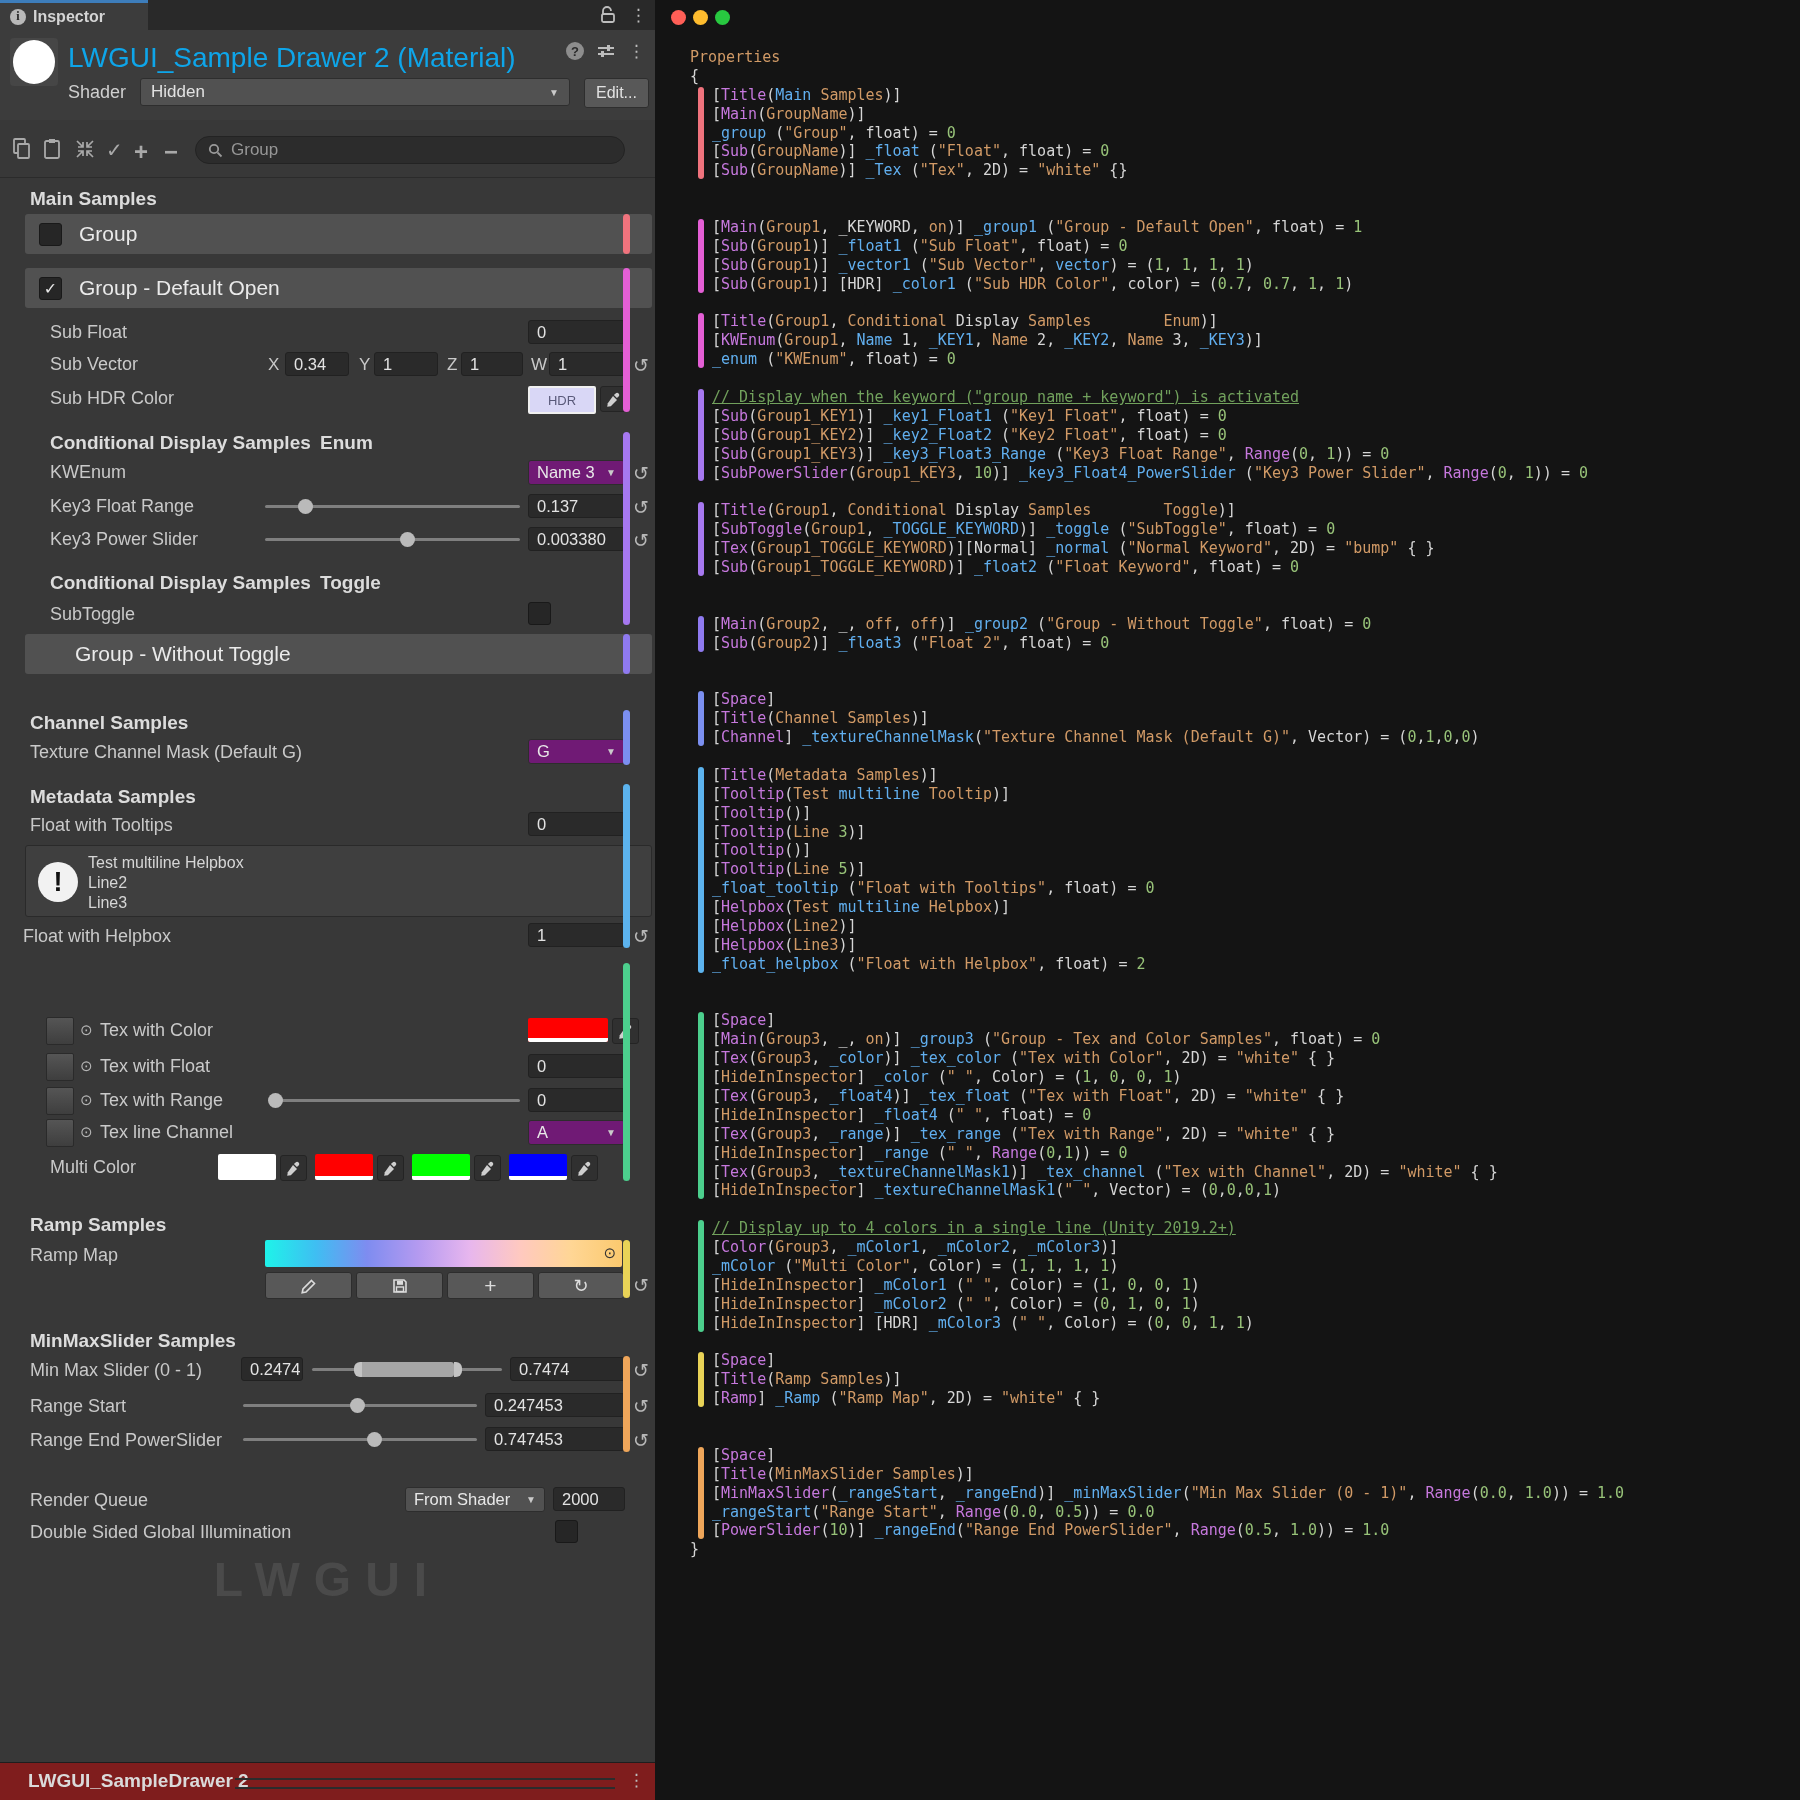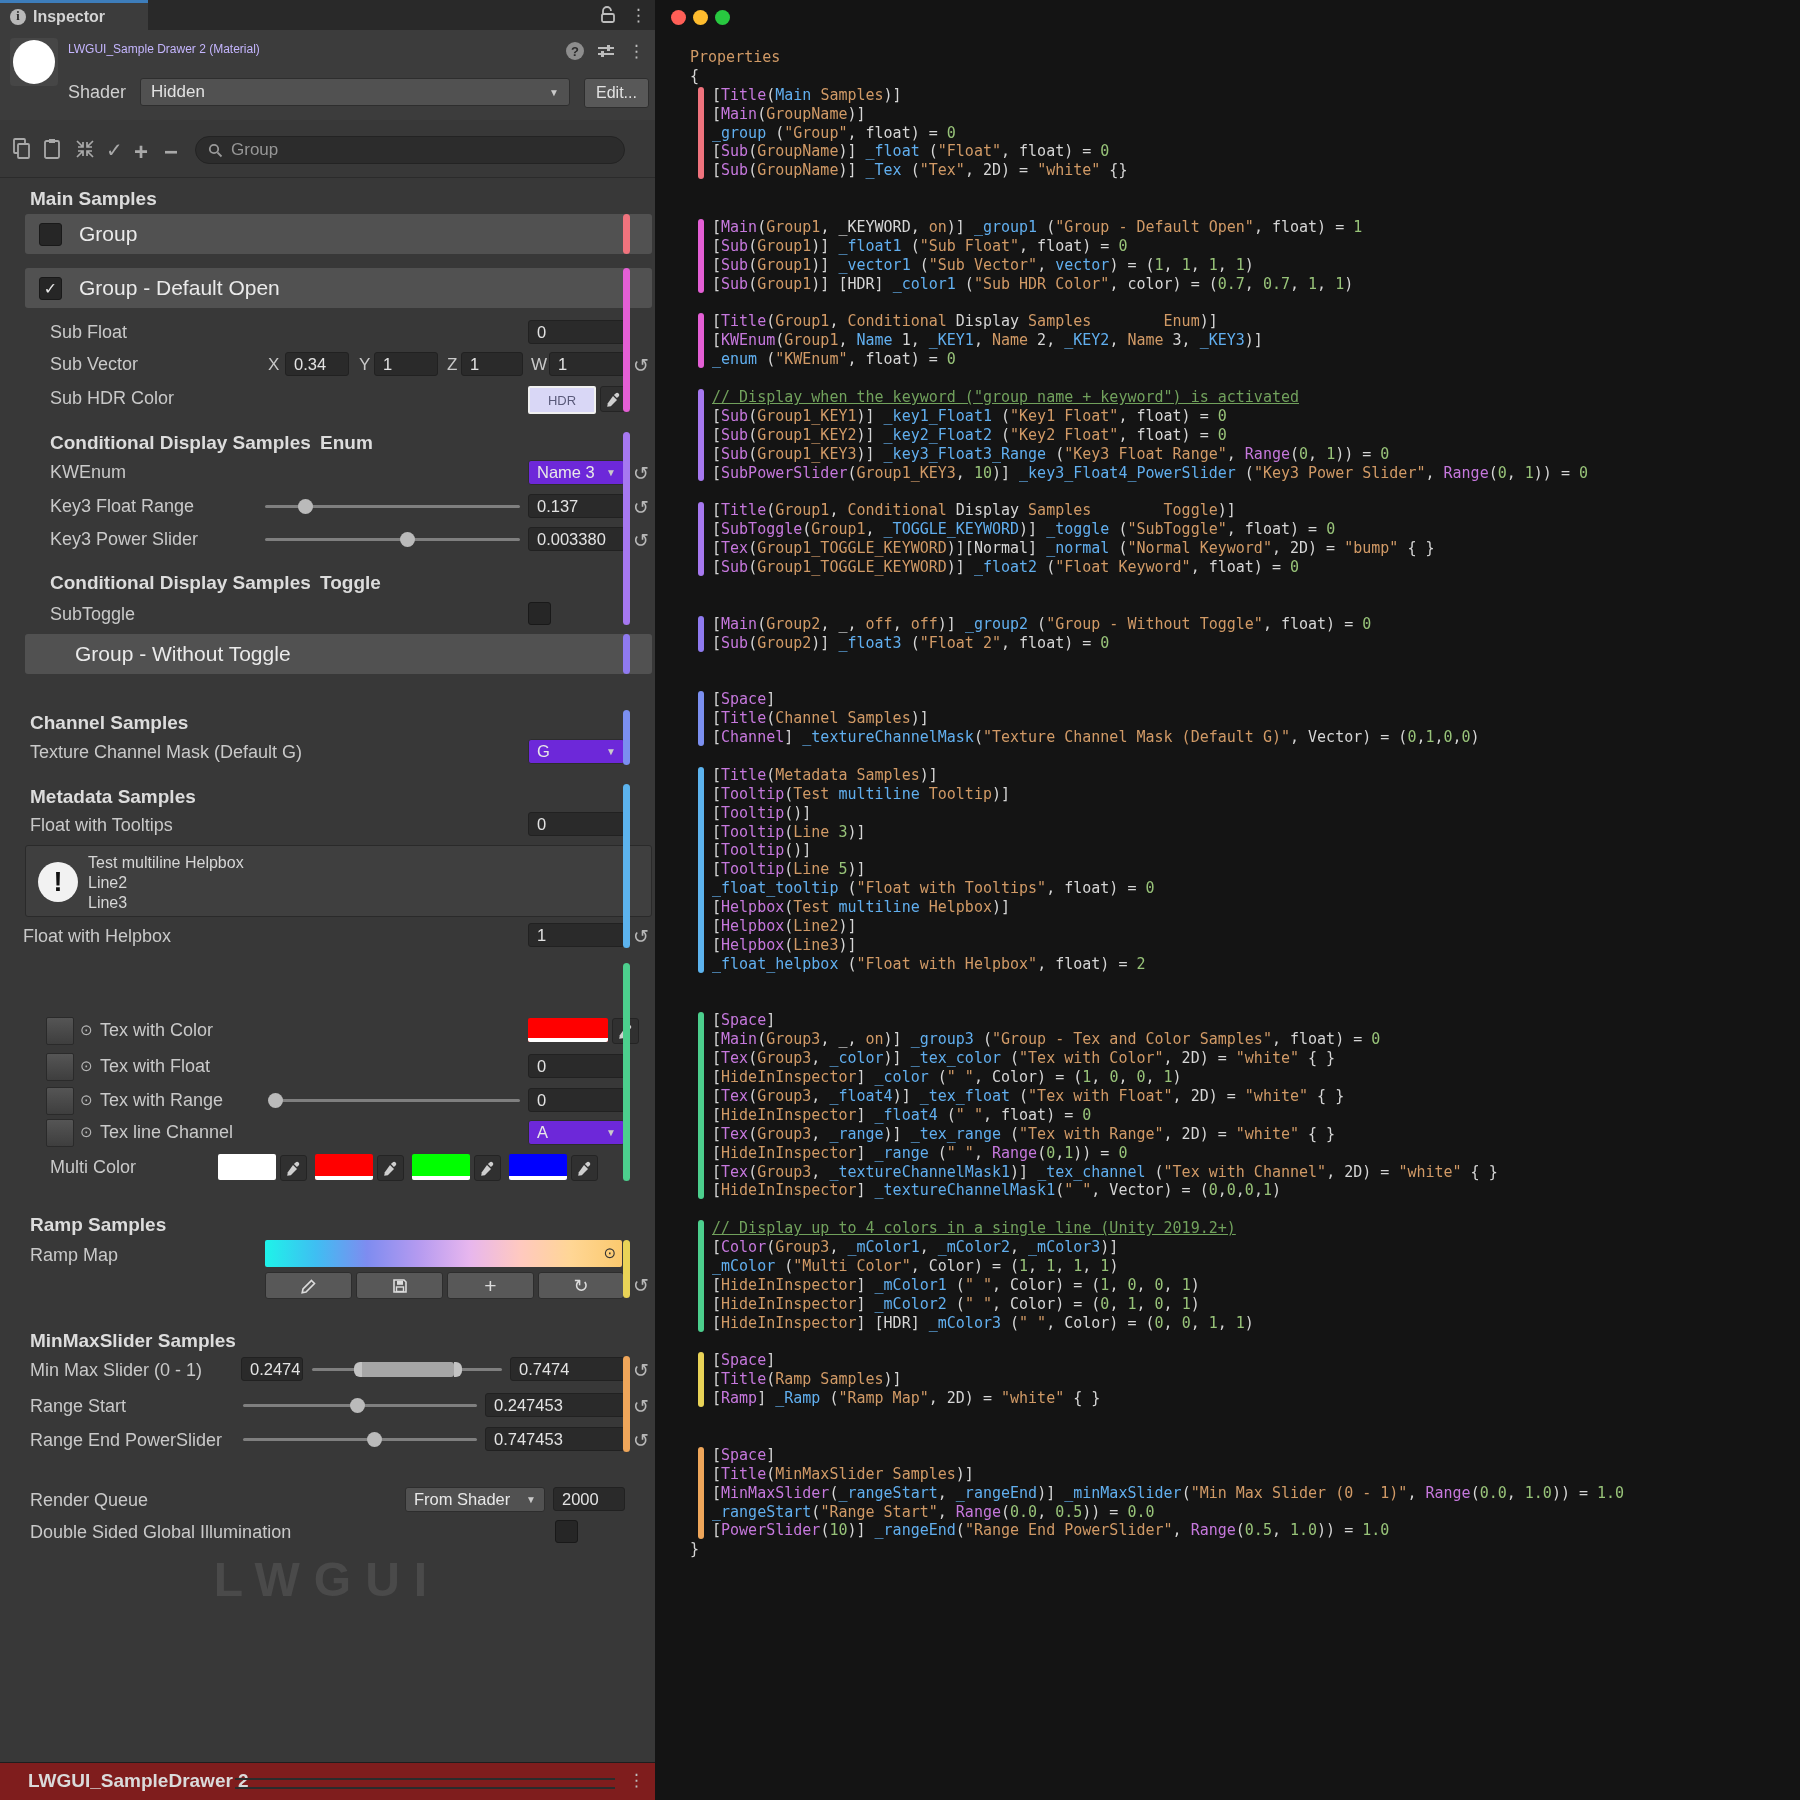--- a/index.html
+++ b/index.html
@@ -8,37 +8,37 @@
   #left{position:absolute;left:0;top:0;width:655px;height:1800px;background:#383838;}
   .tabbar{position:absolute;left:0;top:0;width:655px;height:30px;background:#292929;}
   .tab{position:absolute;left:0;top:0;width:148px;height:30px;background:#3c3c3c;border-top:3px solid #3d7dbb;display:flex;align-items:center;gap:7px;padding-left:10px;box-sizing:border-box;}
   .tab .ico-info{width:16px;height:16px;border-radius:50%;background:#b9b9b9;color:#262626;font-size:12px;font-weight:bold;display:flex;align-items:center;justify-content:center;font-family:"Liberation Serif",serif;}
   .tab span.tlabel{color:#d4d4d4;font-size:16px;font-weight:bold;}
   .tabbar .right{position:absolute;right:8px;top:0;height:30px;display:flex;align-items:center;gap:14px;color:#bdbdbd;}
   .kebab{color:#bdbdbd;font-size:17px;line-height:1;}
   .header{position:absolute;left:0;top:30px;width:655px;height:90px;background:#3c3c3c;}
   .sphere-wrap{position:absolute;left:10px;top:8px;width:48px;height:48px;background:#464646;border-radius:4px;}
   .sphere{position:absolute;left:3px;top:2px;width:42px;height:44px;border-radius:50%;}
-  .mat-title{position:absolute;left:68px;top:12px;color:#c4b5fd;font-size:12px;}
+  .mat-title{position:absolute;left:68px;top:12px;color:#0ea5e9;font-size:28px;}
   .hdr-icons{position:absolute;right:10px;top:12px;display:flex;align-items:center;gap:13px;}
   .ico-q{width:18px;height:18px;border-radius:50%;background:#8d8d8d;color:#2b2b2b;font-weight:bold;font-size:13px;display:flex;align-items:center;justify-content:center;}
   .shader-lbl{position:absolute;left:68px;top:52px;color:#cfcfcf;font-size:18px;}
   .shader-dd{position:absolute;left:140px;top:48px;width:430px;height:28px;background:#515151;border:1px solid #2e2e2e;border-radius:3px;color:#e2e2e2;font-size:17px;display:flex;align-items:center;justify-content:space-between;padding:0 10px;box-sizing:border-box;}
   .editbtn{position:absolute;left:584px;top:48px;width:63px;height:28px;background:#585858;border:1px solid #2e2e2e;border-radius:3px;color:#e2e2e2;font-size:16px;display:flex;align-items:center;justify-content:center;}
   .toolbar{position:absolute;left:0;top:120px;width:655px;height:57px;border-bottom:1px solid #2b2b2b;}
   .toolbar .ticon{position:absolute;top:18px;color:#a9a9a9;}
   .searchbox{position:absolute;left:195px;top:16px;width:430px;height:28px;background:#2c2c2c;border:1px solid #232323;border-radius:14px;display:flex;align-items:center;gap:8px;padding:0 12px;box-sizing:border-box;color:#969696;font-size:17px;}
   
   .hdr1{position:absolute;color:#dcdcdc;font-weight:bold;font-size:19px;}
   .lbl{position:absolute;color:#c9c9c9;font-size:18px;}
   .gbar{position:absolute;left:25px;width:627px;height:40px;background:#515151;border-radius:3px;display:flex;align-items:center;gap:17px;padding-left:14px;box-sizing:border-box;color:#eaeaea;font-size:21px;}
   .cb{width:21px;height:21px;background:#262626;border:1px solid #191919;border-radius:3px;display:flex;align-items:center;justify-content:center;color:#e8e8e8;font-size:16px;flex:none;}
   .cb-abs{position:absolute;width:21px;height:21px;background:#262626;border:1px solid #191919;border-radius:3px;}
   .fld{position:absolute;height:24px;background:#2a2a2a;border:1px solid #212121;border-radius:3px;color:#e3e3e3;font-size:16.5px;display:flex;align-items:center;padding-left:8px;box-sizing:border-box;}
-  .dd{position:absolute;height:25px;background:#6d28d9;border:1px solid #2d2d2d;border-radius:3px;color:#e8e8e8;font-size:16.5px;display:flex;align-items:center;justify-content:space-between;padding:0 8px;box-sizing:border-box;}
+  .dd{position:absolute;height:25px;background:#701a75;border:1px solid #2d2d2d;border-radius:3px;color:#e8e8e8;font-size:16.5px;display:flex;align-items:center;justify-content:space-between;padding:0 8px;box-sizing:border-box;}
   .dda{font-size:10px;color:#cacaca;}
   .minilbl{position:absolute;color:#c9c9c9;font-size:17px;}
   .slider{position:absolute;height:24px;}
   .track{position:absolute;left:0;right:0;top:50%;height:3px;margin-top:-1px;background:#7f7f7f;border-radius:2px;}
   .thumb{position:absolute;top:50%;width:15px;height:15px;margin:-7.5px 0 0 -7.5px;background:#bababa;border-radius:50%;}
   .rv{position:absolute;left:629px;width:24px;color:#b8b8b8;font-size:19px;text-align:center;}
   .ibar{position:absolute;left:623px;width:7px;border-radius:3.5px;}
   .swatch{position:absolute;border-radius:2px;}
   .alpha{position:absolute;left:0;right:0;bottom:0;height:4px;background:#fff;border-radius:0 0 2px 2px;}
   .dropbtn{position:absolute;width:25px;height:24px;background:#303030;border:1px solid #242424;border-radius:3px;display:flex;align-items:center;justify-content:center;}

